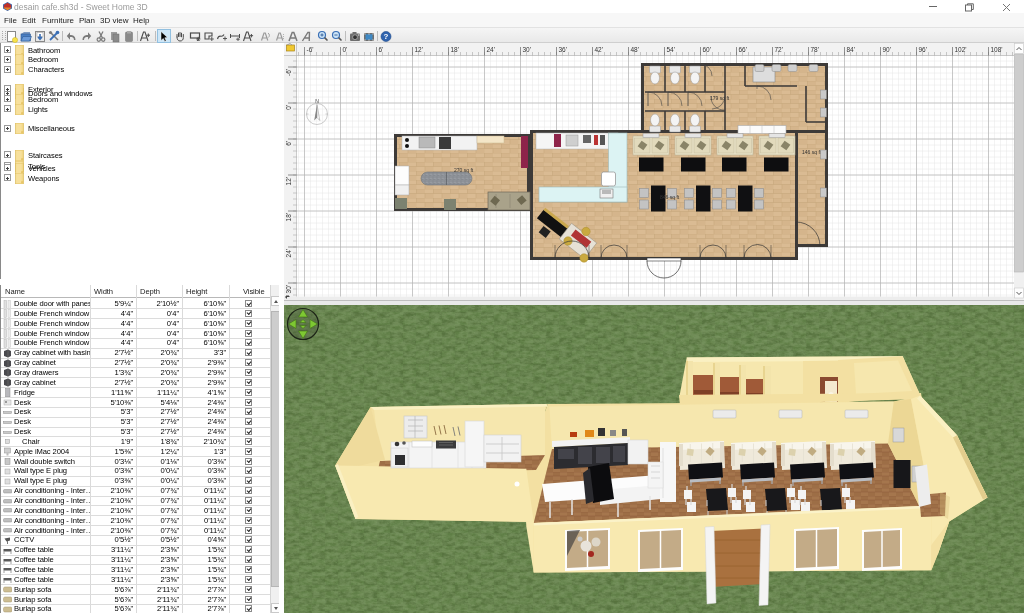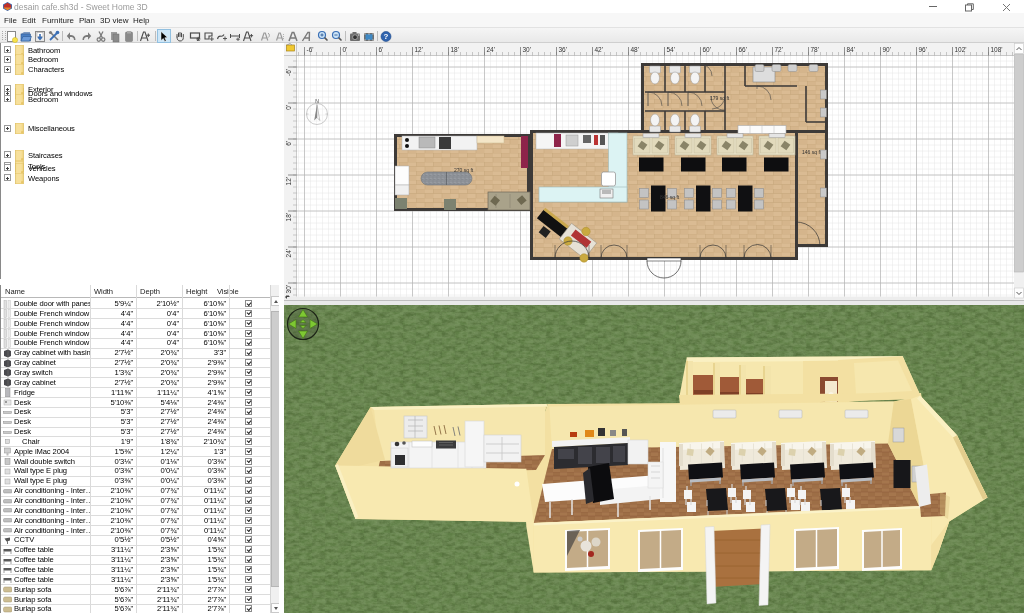--- a/index.html
+++ b/index.html
@@ -228,20 +228,29 @@
     </div>
 <div class="trow" style="top:51.25px;width:279px">
       <span class="texp"></span>
       <svg class="abs" style="left:14px;top:-0.5px" width="10" height="11" viewBox="0 0 10 11">
         <rect x="0.5" y="0" width="8" height="11" fill="#f3d887" stroke="#dcbc5e" stroke-width="0.7"></rect>
         <rect x="1.2" y="0.8" width="5.5" height="9.4" fill="#f7e09c"></rect>
         <path d="M6.2 8.2 h2 l-0.5 2 h-1.5 z" fill="#e6c363"></path>
       </svg>
       <span class="tlabel">Bedroom</span>
     </div>
+<div class="trow" style="top:61.10px;width:279px">
+      <span class="texp"></span>
+      <svg class="abs" style="left:14px;top:-0.5px" width="10" height="11" viewBox="0 0 10 11">
+        <rect x="0.5" y="0" width="8" height="11" fill="#f3d887" stroke="#dcbc5e" stroke-width="0.7"></rect>
+        <rect x="1.2" y="0.8" width="5.5" height="9.4" fill="#f7e09c"></rect>
+        <path d="M6.2 8.2 h2 l-0.5 2 h-1.5 z" fill="#e6c363"></path>
+      </svg>
+      <span class="tlabel">Lights</span>
+    </div>
 <div class="trow" style="top:80.80px;width:279px">
       <span class="texp"></span>
       <svg class="abs" style="left:14px;top:-0.5px" width="10" height="11" viewBox="0 0 10 11">
         <rect x="0.5" y="0" width="8" height="11" fill="#f3d887" stroke="#dcbc5e" stroke-width="0.7"></rect>
         <rect x="1.2" y="0.8" width="5.5" height="9.4" fill="#f7e09c"></rect>
         <path d="M6.2 8.2 h2 l-0.5 2 h-1.5 z" fill="#e6c363"></path>
       </svg>
       <span class="tlabel">Miscellaneous</span>
     </div>
 <div class="trow" style="top:107px;width:279px">
@@ -279,21 +288,21 @@
         <path d="M6.2 8.2 h2 l-0.5 2 h-1.5 z" fill="#e6c363"></path>
       </svg>
       <span class="tlabel">Weapons</span>
     </div>
 </div>
 <div class="abs" id="tablepanel">
 <div class="hdrcell" style="left:4px">Name</div>
 <div class="hdrcell" style="left:93px">Width</div>
 <div class="hdrcell" style="left:139px">Depth</div>
 <div class="hdrcell" style="left:185px">Height</div>
-<div class="hdrcell" style="left:216px">Visible</div>
+<div class="hdrcell" style="left:242px">Visible</div>
 <div class="abs" style="left:0;top:11.5px;width:279px;height:1px;background:#b8b8b8"></div>
 <div class="colline" style="left:89px"></div>
 <div class="colline" style="left:134.5px"></div>
 <div class="colline" style="left:181px"></div>
 <div class="colline" style="left:228px"></div>
 <svg class="abs" style="left:2px;top:14.50px" width="9" height="9" viewBox="0 0 9 9">
       <rect x="1" y="0.5" width="2.5" height="8" fill="#e0e0e0" stroke="#b5b5b5" stroke-width="0.5"></rect>
       <rect x="5" y="0.5" width="2.5" height="8" fill="#ececec" stroke="#c5c5c5" stroke-width="0.5"></rect>
     </svg>
 <div class="cell" style="left:13px;top:14.00px;width:76px">Double door with panes</div>
@@ -359,21 +368,21 @@
 <div class="cell" style="left:13px;top:73.10px;width:76px">Gray cabinet</div>
 <div class="cell num" style="left:90px;top:73.10px;width:42px">2'7½"</div>
 <div class="cell num" style="left:136px;top:73.10px;width:42px">2'0¾"</div>
 <div class="cell num" style="left:182px;top:73.10px;width:43px">2'9⅜"</div>
 <div class="chk" style="left:244px;top:74.10px"></div>
 <div class="rline" style="top:82.45px"></div>
 <svg class="abs" style="left:2px;top:83.45px" width="9" height="9" viewBox="0 0 9 9">
       <path d="M1 2 L5 0.5 L8 2 L8 7 L5 8.5 L1 7 Z" fill="#4a4a4e"></path>
       <path d="M5 0.5 L5 8.5" stroke="#777" stroke-width="0.6"></path>
     </svg>
-<div class="cell" style="left:13px;top:82.95px;width:76px">Gray switch</div>
+<div class="cell" style="left:13px;top:82.95px;width:76px">Gray drawers</div>
 <div class="cell num" style="left:90px;top:82.95px;width:42px">1'3¾"</div>
 <div class="cell num" style="left:136px;top:82.95px;width:42px">2'0¾"</div>
 <div class="cell num" style="left:182px;top:82.95px;width:43px">2'9⅜"</div>
 <div class="chk" style="left:244px;top:83.95px"></div>
 <div class="rline" style="top:92.30px"></div>
 <svg class="abs" style="left:2px;top:93.30px" width="9" height="9" viewBox="0 0 9 9">
       <path d="M1 2 L5 0.5 L8 2 L8 7 L5 8.5 L1 7 Z" fill="#4a4a4e"></path>
       <path d="M5 0.5 L5 8.5" stroke="#777" stroke-width="0.6"></path>
     </svg>
 <div class="cell" style="left:13px;top:92.80px;width:76px">Gray cabinet</div>

